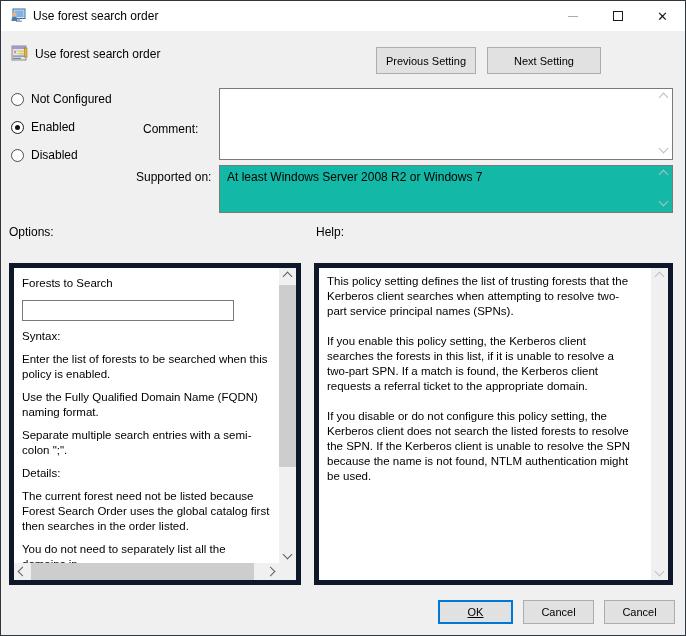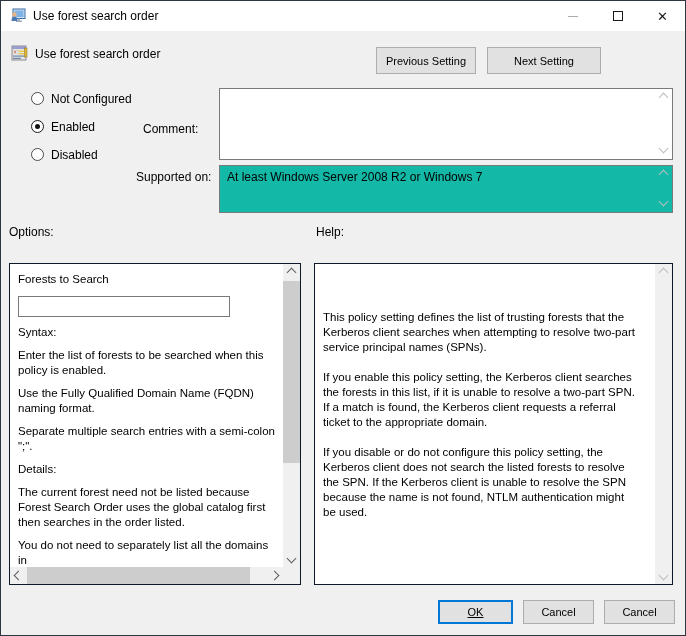--- a/index.html
+++ b/index.html
@@ -24,21 +24,21 @@
   .policy-icon { position:absolute; left:10px; top:14px; width:17px; height:17px; }
   .policy-name { position:absolute; left:34px; top:16px; font-size:12px; }
   .btn {
     background:#e1e1e1; border:1px solid #adadad; font-family:"Liberation Sans",sans-serif;
     font-size:11px; color:#000; display:flex; align-items:center; justify-content:center; padding:0;
   }
   .prev-btn { position:absolute; left:375px; top:16px; width:100px; height:27px; }
   .next-btn { position:absolute; left:486px; top:16px; width:114px; height:27px; }
   
   .radio-col { position:absolute; left:10px; top:91px; }
-  .radio-row { display:flex; height:14px; margin-bottom:14px; cursor:default;margin-left:20px; }
+  .radio-row { display:flex; align-items:center; height:14px; margin-bottom:14px; cursor:default; }
   .radio-outer { position:relative; width:13px; height:13px; border:1px solid #4c4c4c; border-radius:50%; background:#fff; flex:0 0 13px; }
   .radio-row.checked .radio-outer { border-color:#1a1a1a; }
   .radio-row.checked .radio-outer::after { content:""; position:absolute; left:3px; top:3px; width:5px; height:5px; border-radius:50%; background:#111; }
   .radio-label { margin-left:7px; white-space:nowrap; }
   .comment-label { position:absolute; left:142px; top:91px;margin-top:30px; }
   .comment-box { position:absolute; left:218px; top:87px; width:454px; height:72px; background:#fff; border:1px solid #7a7a7a; }
   .comment-ta { position:absolute; inset:0; width:100%; height:100%; border:none; background:transparent; resize:none; outline:none; font-family:"Liberation Sans",sans-serif; font-size:12px; padding:3px 20px 3px 5px; }
   .supported-label { position:absolute; left:135px; top:169px; }
   .supported-box { position:absolute; left:218px; top:164px; width:454px; height:48px; background:#14b8a6; border:1px solid #7a7a7a; padding:4px 24px 0 7px; line-height:15px; }
   
@@ -46,25 +46,25 @@
   .chev.dark { border-color:#5a5e63; }
   .chev.up { transform:rotate(-135deg); }
   .chev.down { transform:rotate(45deg); }
   .chev.left { transform:rotate(135deg); }
   .chev.right { transform:rotate(-45deg); }
   .box-chev-up { position:absolute; right:5px; top:5px; }
   .box-chev-down { position:absolute; right:5px; bottom:7px; }
   
   .options-label { position:absolute; left:8px; top:224px; }
   .help-label { position:absolute; left:315px; top:224px; }
-  .panel { position:absolute; top:262px; background:#fff; border:1px solid #0f172a; }
+  .panel { position:absolute; top:262px; background:#fff; border:5px solid #0f172a; }
   .options-panel { left:8px; width:292px; height:322px; }
   .help-panel { left:313px; width:359px; height:322px; }
   .opt-content { position:absolute; left:0; top:0; right:17px; bottom:17px; overflow:hidden; padding:8px 8px 0 8px; }
-  .help-content { position:absolute; left:0; top:0; right:17px; bottom:0; overflow:hidden; padding:6px 16px 0 8px;margin-top:40px; }
+  .help-content { position:absolute; left:0; top:0; right:17px; bottom:0; overflow:hidden; padding:6px 16px 0 8px; }
   .panel-text { font-size:11.5px; line-height:15px; }
   .opt-p { margin:8px 0 0 0; }
   .opt-first { margin-top:0; }
   .forest-input { display:block; width:212px; height:21px; margin-top:9px; border:1px solid #7a7a7a; background:#fff; font-family:"Liberation Sans",sans-serif; font-size:12px; padding:0 4px; outline:none; }
   .help-p { margin:0 0 15px 0; }
   
   .vscroll { position:absolute; right:0; top:0; width:17px; background:#f0f0f0; }
   .opt-vscroll { bottom:17px; }
   .help-vscroll { bottom:0; }
   .vscroll .arr-top { position:absolute; top:5px; left:5px; }

